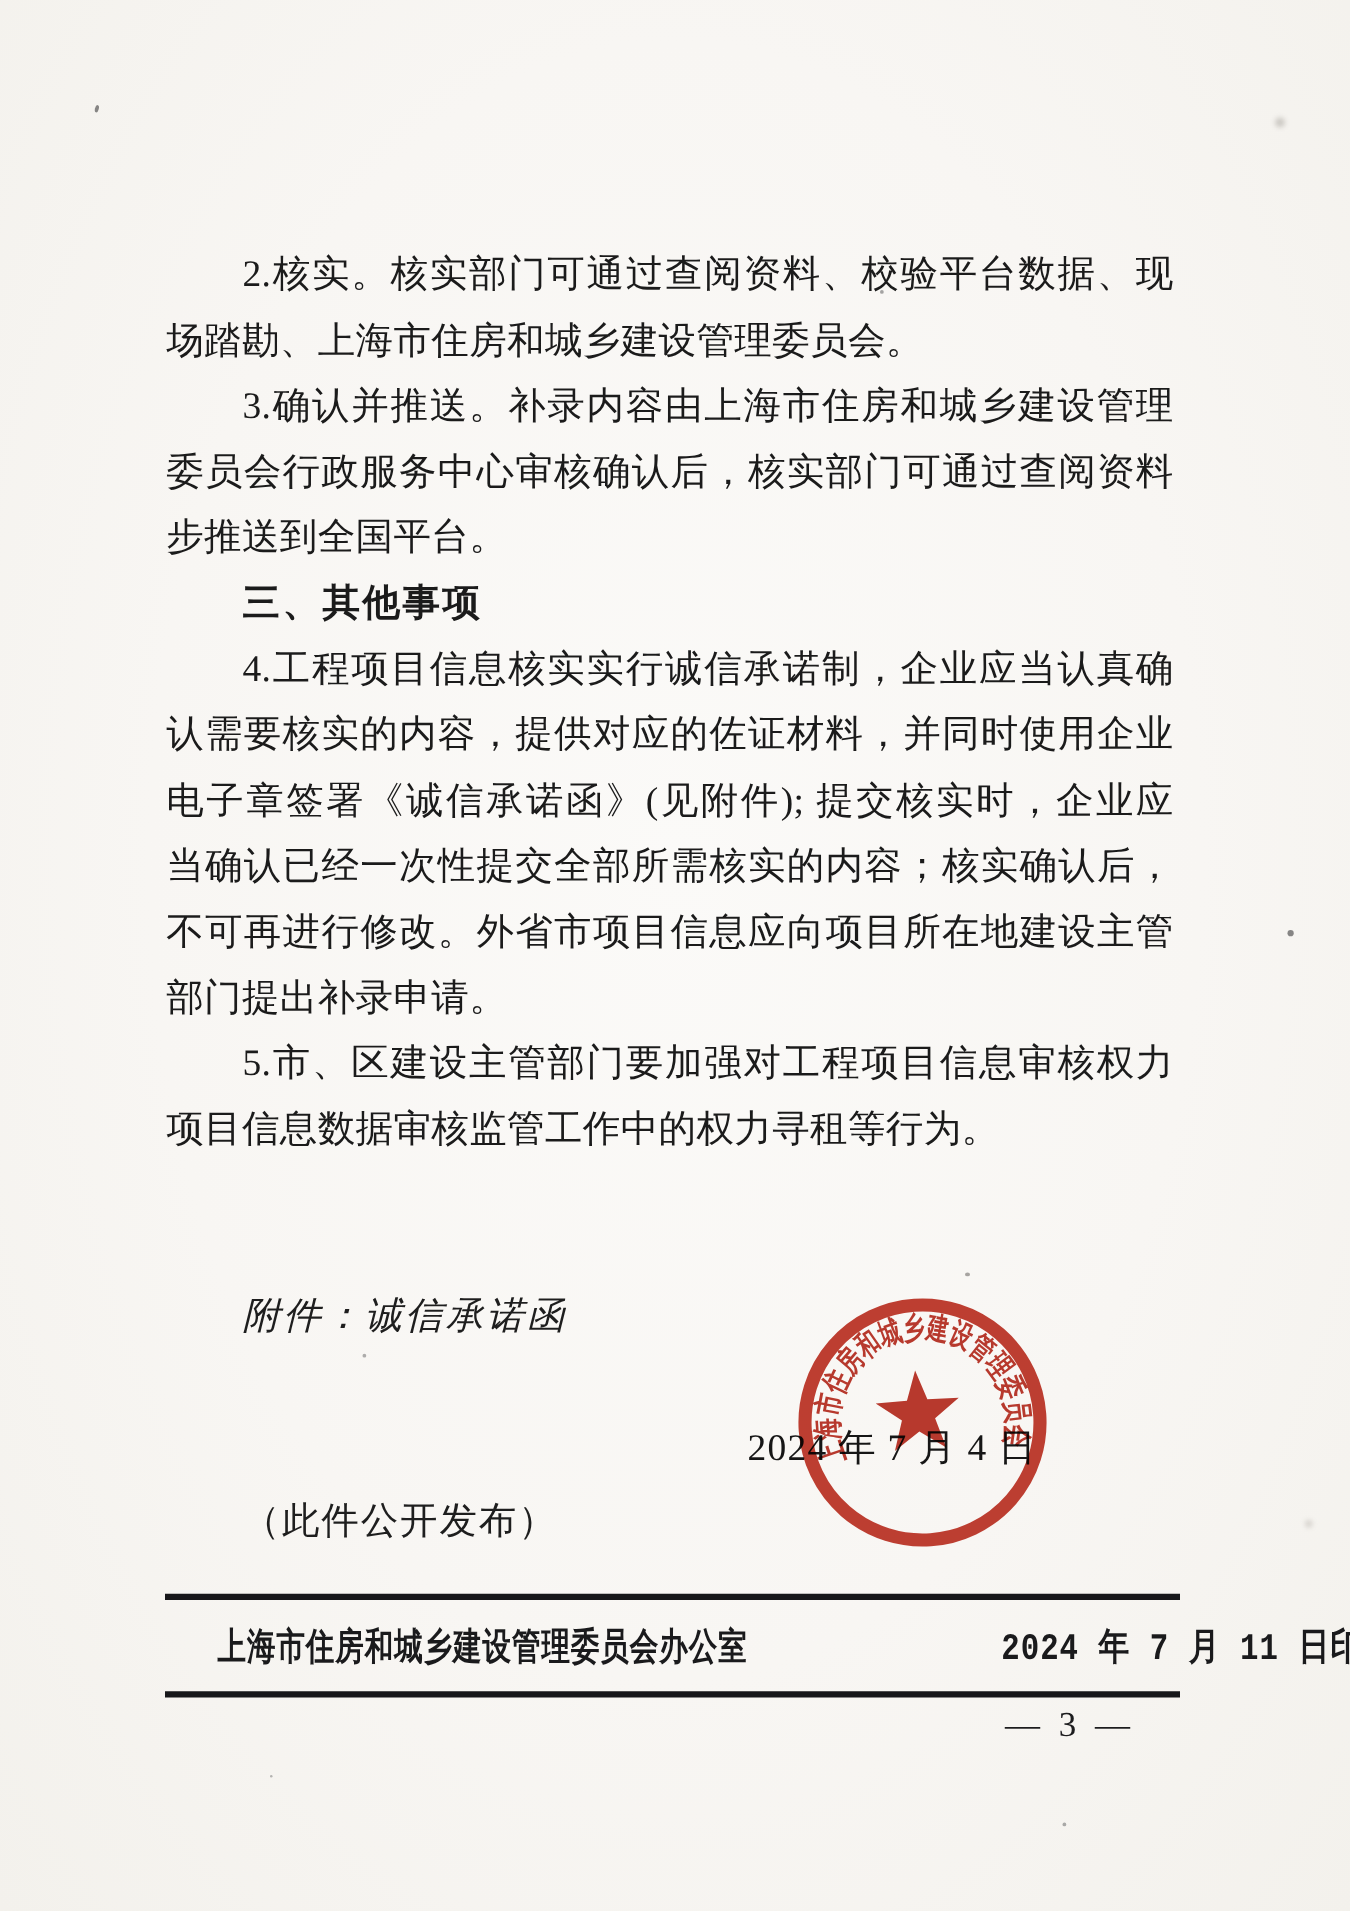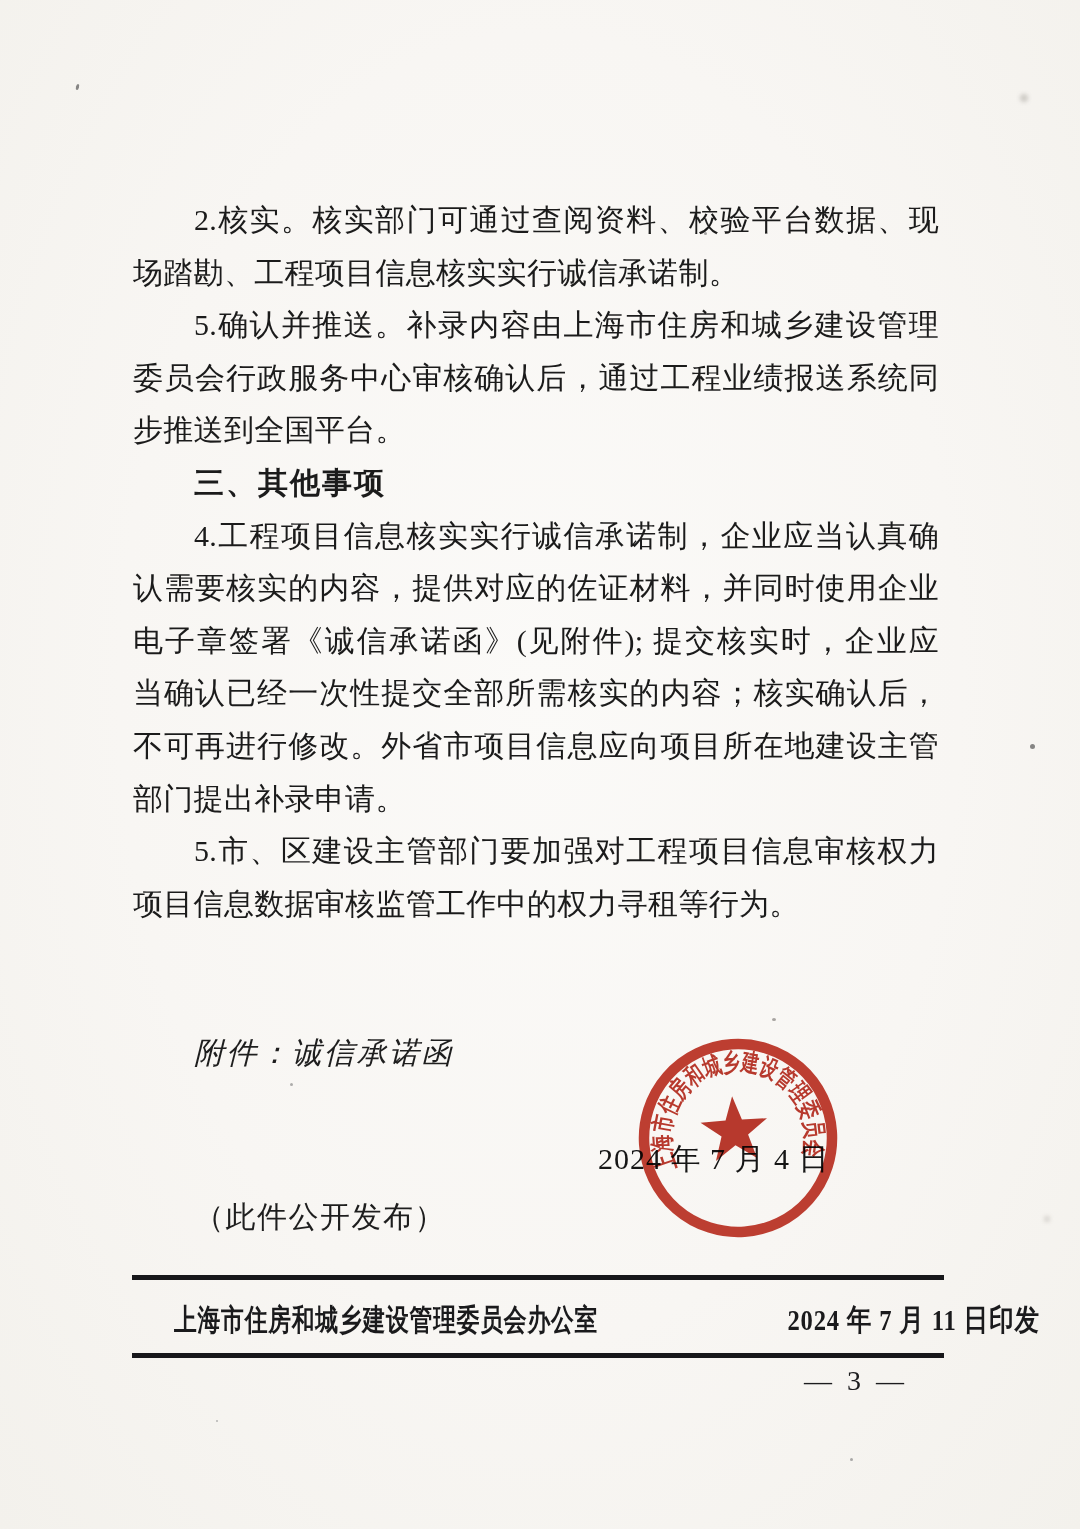--- a/index.html
+++ b/index.html
@@ -65,21 +65,21 @@
   
   .footer-rule {
     position: absolute; left: 132px; width: 812px; height: 4.5px;
     background: #17171a;
   }
   .rule-top { top: 1275px; }
   .rule-bottom { top: 1353px; }
   .footer-row {
     position: absolute; left: 174px; top: 1300px; width: 730px;
     display: flex; justify-content: space-between; align-items: baseline;
-    font-family: Liberation Serif, serif;
+    font-family: Liberation Mono, monospace;
     font-weight: bold; font-size: 30px; line-height: 40px;
     color: #1a1a1c; white-space: nowrap;
   }
   .footer-issuer { transform: scaleX(0.76); transform-origin: left center; letter-spacing: 1px; }
   .footer-print-date { transform: scaleX(0.82); transform-origin: right center; letter-spacing: 1px; }
   .page-number {
     position: absolute; right: 172px; top: 1364px;
     font-size: 28px; line-height: 34px; letter-spacing: 4px;
     color: #1c1c1e;
   }
@@ -95,23 +95,23 @@
   .s8 { left: 290px; top: 1083px; width: 3px; height: 3px; background: #6f6f6f; opacity:.55; }
   .s9 { left: 772px; top: 1018px; width: 4px; height: 3px; background: #55514e; opacity:.5; }
 </style>
 </head>
 <body>
 
 <div class="page">
 
   <div class="body-text">
     <div class="line indent full">2.核实。核实部门可通过查阅资料、校验平台数据、现</div>
-    <div class="line">场踏勘、工程项目信息核实实行诚信承诺制。</div>
-    <div class="line indent full">5.确认并推送。补录内容由上海市住房和城乡建设管理</div>
-    <div class="line full">委员会行政服务中心审核确认后，通过工程业绩报送系统同</div>
+    <div class="line">场踏勘、上海市住房和城乡建设管理委员会。</div>
+    <div class="line indent full">3.确认并推送。补录内容由上海市住房和城乡建设管理</div>
+    <div class="line full">委员会行政服务中心审核确认后，核实部门可通过查阅资料</div>
     <div class="line">步推送到全国平台。</div>
     <div class="line indent heading">三、其他事项</div>
     <div class="line indent full">4.工程项目信息核实实行诚信承诺制，企业应当认真确</div>
     <div class="line full">认需要核实的内容，提供对应的佐证材料，并同时使用企业</div>
     <div class="line full">电子章签署《诚信承诺函》(见附件); 提交核实时，企业应</div>
     <div class="line full">当确认已经一次性提交全部所需核实的内容；核实确认后，</div>
     <div class="line full">不可再进行修改。外省市项目信息应向项目所在地建设主管</div>
     <div class="line">部门提出补录申请。</div>
     <div class="line indent full">5.市、区建设主管部门要加强对工程项目信息审核权力</div>
     <div class="line">项目信息数据审核监管工作中的权力寻租等行为。</div>

